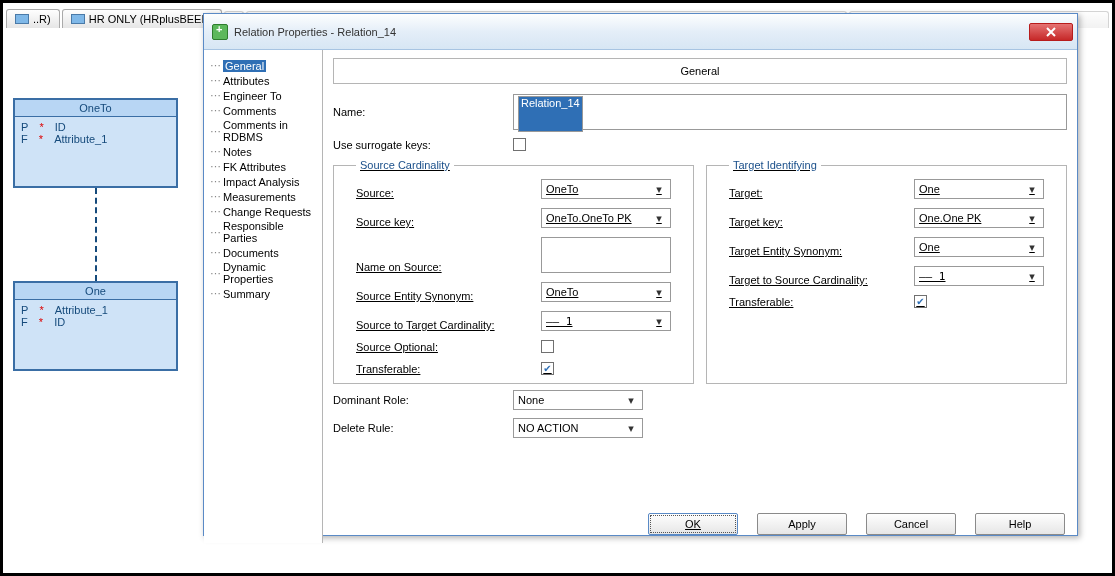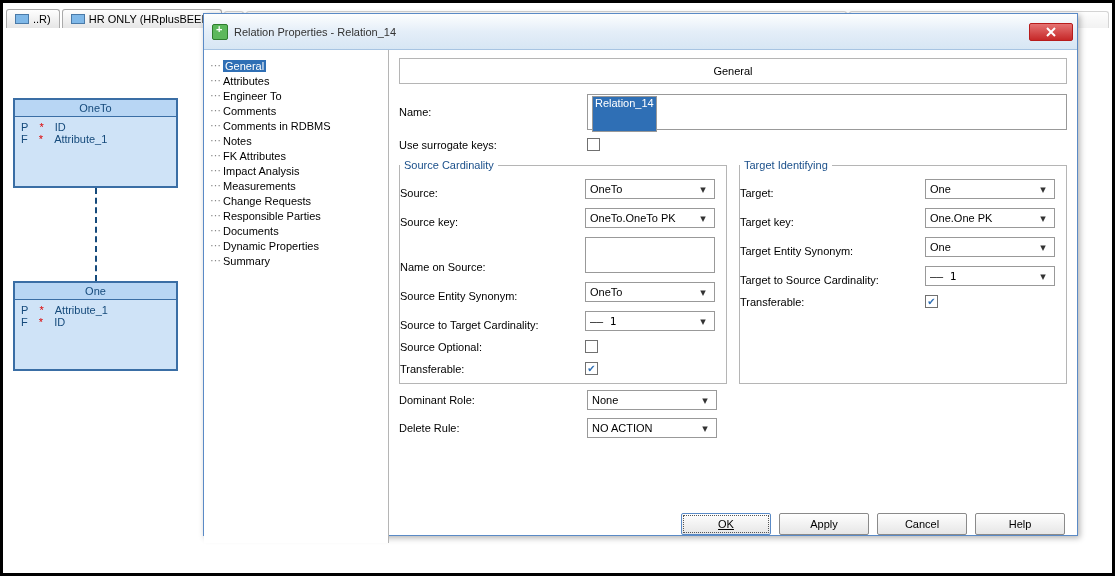--- a/index.html
+++ b/index.html
@@ -29,34 +29,34 @@
   .titlebar .wic::after { content: "+"; position: absolute; top: -2px; left: 3px; color: #fff; font-weight: bold; }
   .titlebar .ttl { flex: 1; color: #333; }
   .close { width: 44px; height: 18px; background: linear-gradient(#e57373,#c62828); border: 1px solid #b71c1c; border-radius: 2px; display: flex; align-items: center; justify-content: center; color: #fff; font-weight: bold; }
   .dlg-body { display: flex; height: calc(100% - 28px); }
   .treepane { width: 185px; border-right: 1px solid #b5b5b5; padding: 8px 6px; background: #fff; }
   .tree-item { display: flex; align-items: center; gap: 2px; padding: 1px 0; cursor: default; }
   .tree-item .dash { color: #888; }
   .tree-item.sel .lbl { background: #2f6fb5; color: #fff; padding: 0 2px; }
   .mainpane { flex: 1; padding: 8px 10px 8px 10px; position: relative; }
   .panel-title { border: 1px solid #b5b5b5; text-align: center; padding: 6px 0; margin-bottom: 10px; }
-  .form-row { display: flex; align-items: center; margin-bottom: 8px; gap: 8px; }
+  .form-row { display: flex; align-items: center; margin-bottom: 8px; }
   .form-label { width: 180px; padding-right: 8px; }
   .input { border: 1px solid #999; height: 36px; padding: 1px 4px; background: #fff; }
   .input.sel { background: #2f6fb5; color: #fff; display: inline-block; padding: 0 2px; }
   .select { border: 1px solid #999; height: 20px; background: #fff; width: 130px; display: flex; align-items: center; padding: 0 4px; justify-content: space-between; }
   .select .arrow { width: 14px; text-align: center; color: #333; }
   .checkbox { width: 13px; height: 13px; border: 1px solid #707070; background: #fff; display: inline-flex; align-items: center; justify-content: center; font-size: 10px; color: #2f6fb5; }
-  fieldset { border: 1px solid #b5b5b5; padding: 8px 0; margin: 0; }
+  fieldset { border: 1px solid #b5b5b5; padding: 8px 22px; margin: 0; text-decoration: underline; }
   fieldset legend { color: #1a4f8a; padding: 0 4px; }
   .columns { display: flex; gap: 12px; margin-bottom: 6px; }
   .col { flex: 1; }
   .grp-row { display: flex; align-items: flex-end; margin-bottom: 9px; gap: 20px; }
   .grp-label { width: 165px; }
-  .btnbar { position: absolute; right: 12px; bottom: 8px; display: flex; gap: 8px; margin-left: 8px; }
+  .btnbar { position: absolute; right: 12px; bottom: 8px; display: flex; gap: 19px; margin-left: 8px; }
   .btn { width: 90px; height: 22px; border: 1px solid #8a8a8a; background: linear-gradient(#fefefe,#e6e6e6); display: flex; align-items: center; justify-content: center; border-radius: 2px; }
   .btn.focus { outline: 1px dotted #555; outline-offset: -3px; border-color: #5a8ac6; }
   .card-sym { font-family: monospace; }
 </style>
 </head>
 <body>
 
 <div class="canvas">
 
   <div class="tabstrip">

